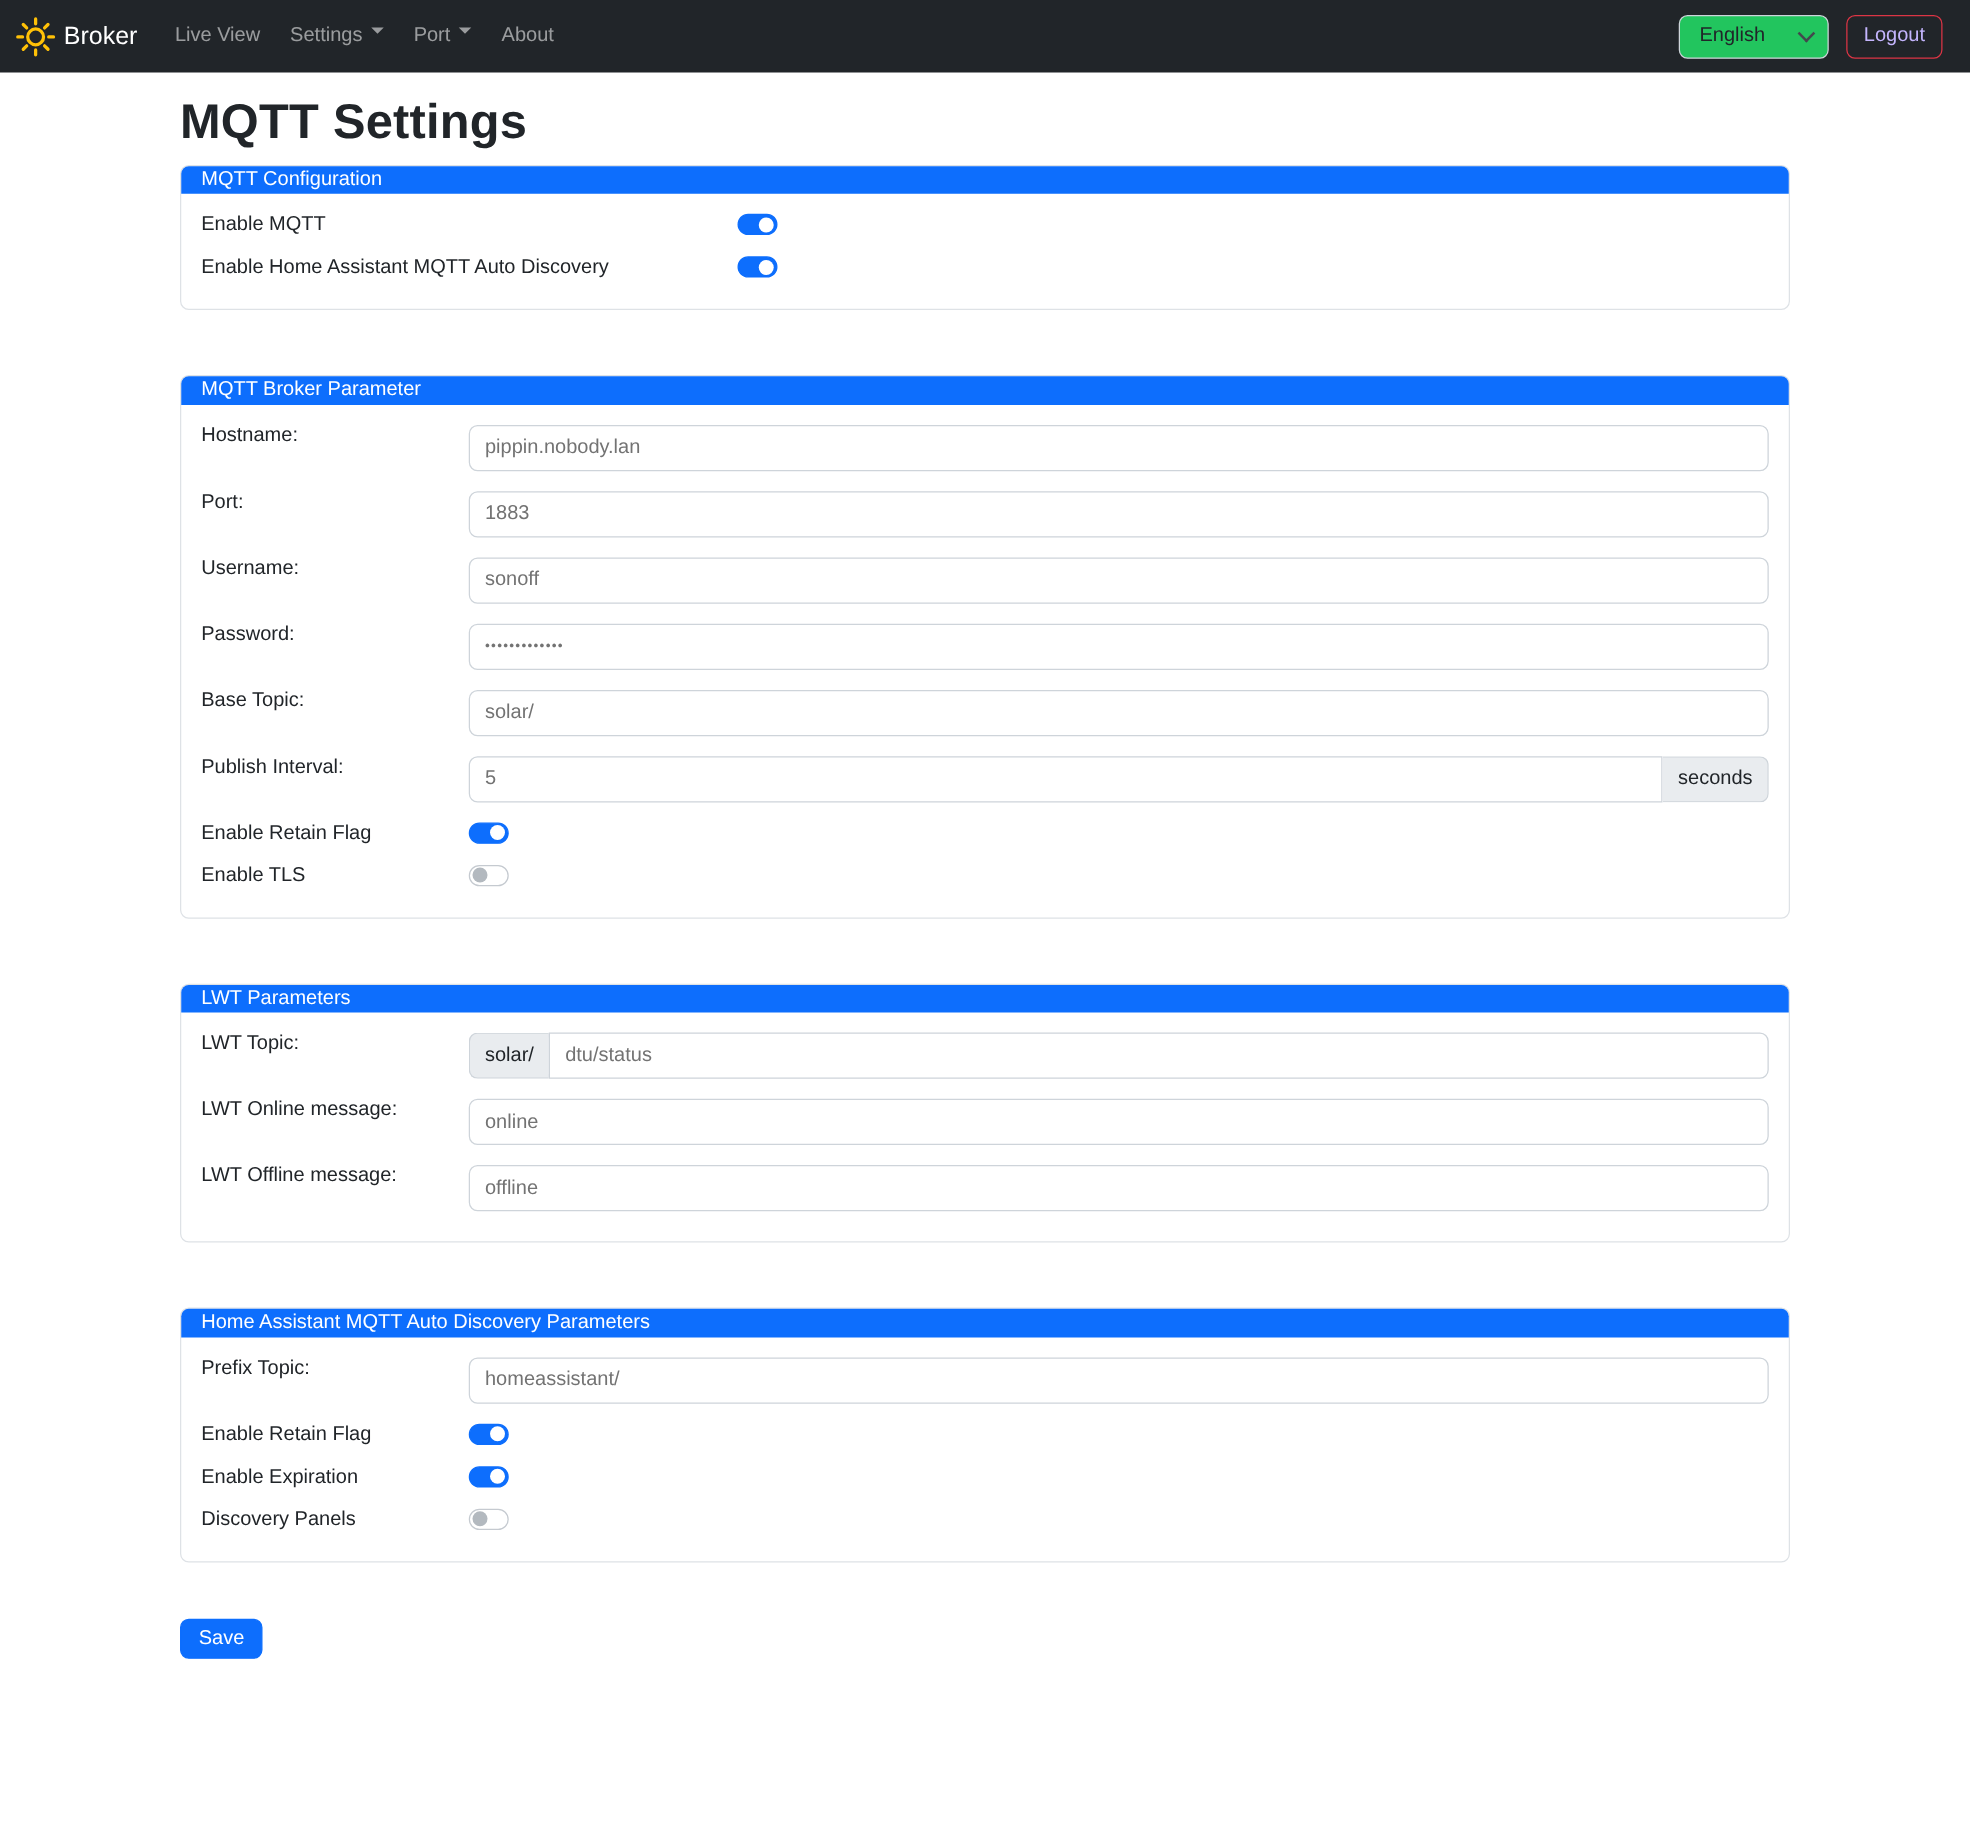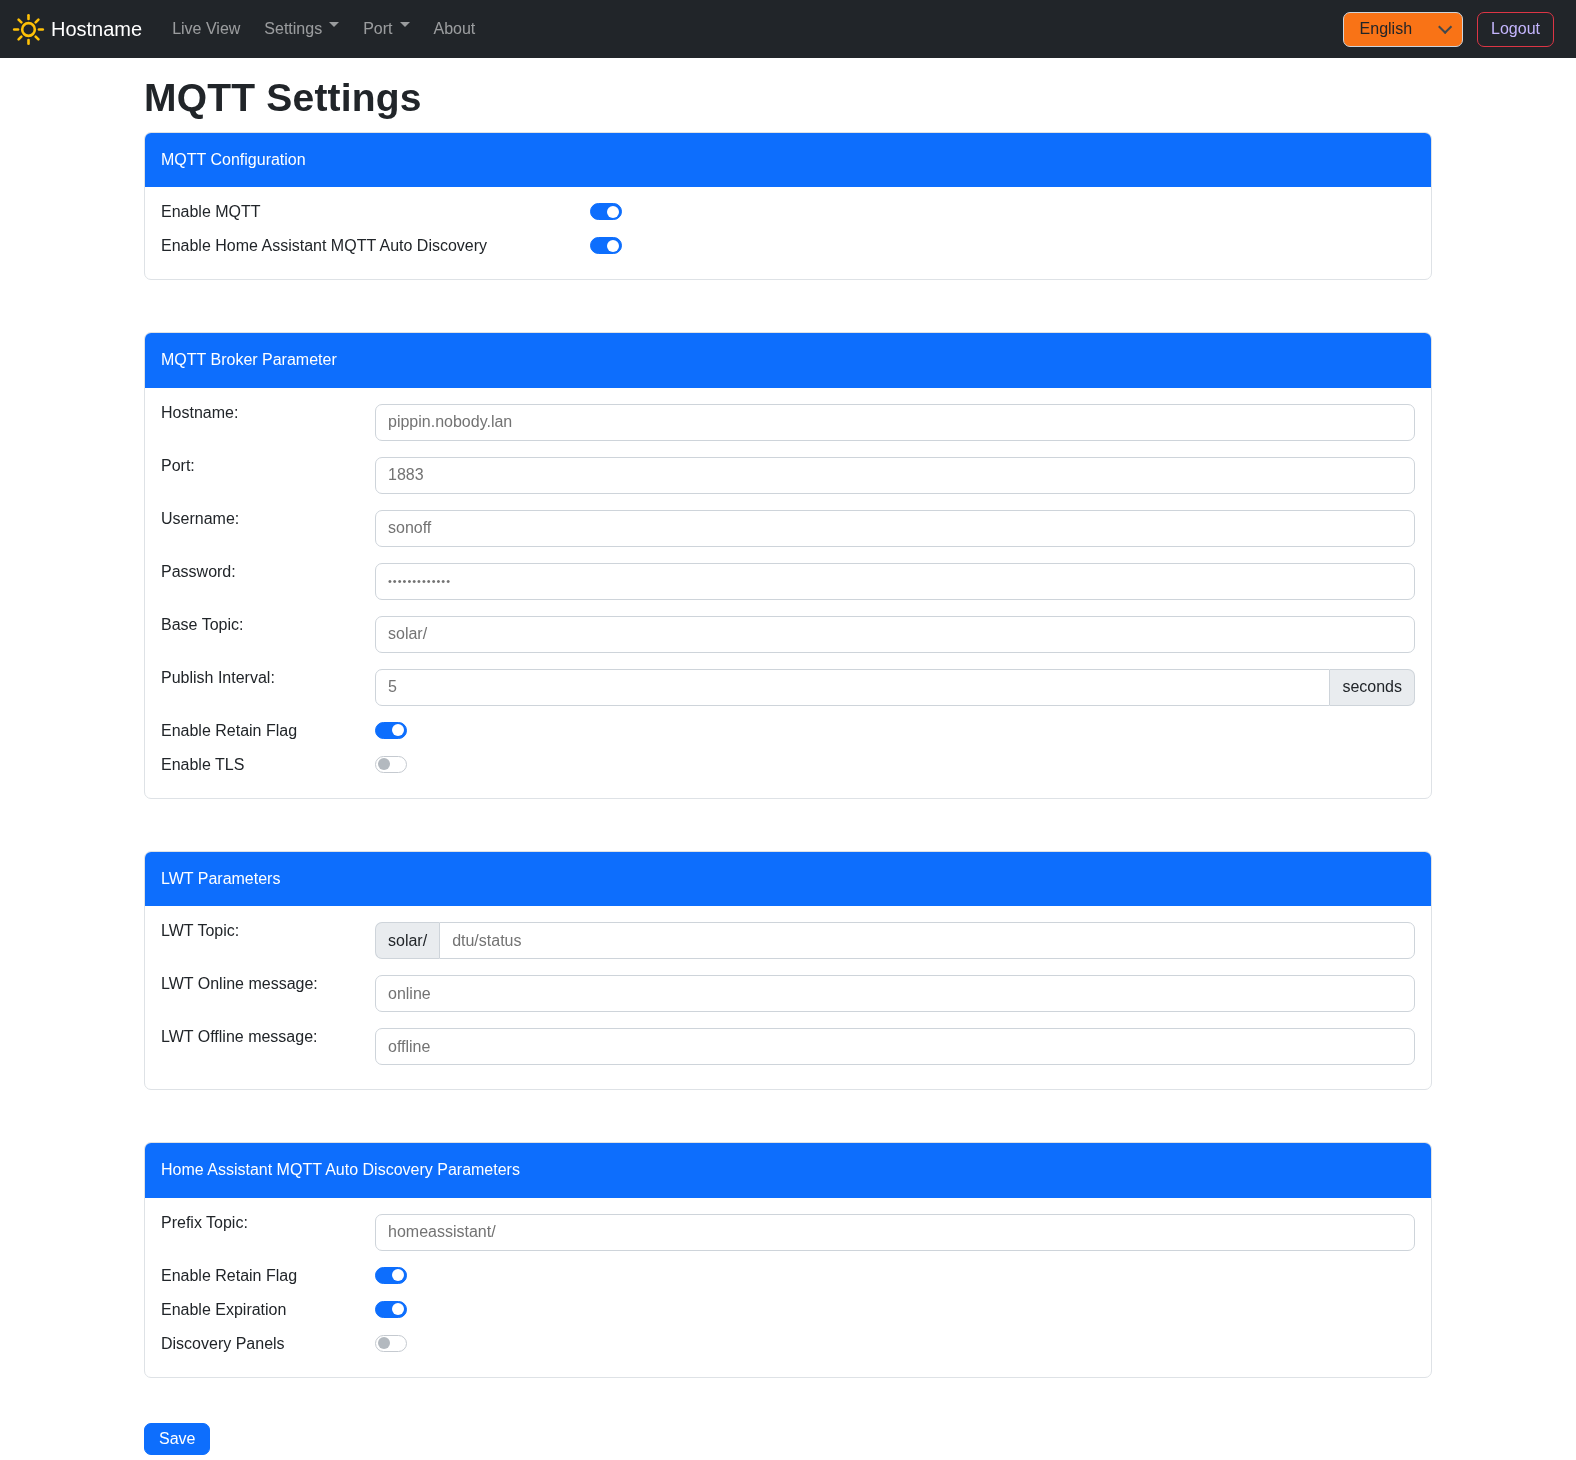--- a/index.html
+++ b/index.html
@@ -43,21 +43,21 @@
   .caret {
     width: 0; height: 0;
     border-left: 5px solid transparent;
     border-right: 5px solid transparent;
     border-top: 5px solid rgba(255,255,255,0.55);
     display: inline-block;
     margin-top: 2px;
   }
   .nav-right { margin-left: auto; display: flex; align-items: center; gap: 14px; }
   .lang-select {
-    background: #f97316;
+    background: #22c55e;
     color: #212529;
     border: 1px solid #ced4da;
     border-radius: 7px;
     height: 35px;
     padding: 5px 14px 5px 16px;
     display: flex;
     align-items: center;
     gap: 26px;
     font-size: 16px;
     cursor: pointer;
@@ -90,21 +90,21 @@
   
   .card {
     border: 1px solid #dee2e6;
     border-radius: 7px;
     margin-bottom: 52px;
     background: #fff;
   }
   .card-header {
     background: #0d6efd;
     color: #ffffff;
-    padding: 16px 16px;
+    padding: 0 16px;
     font-size: 16px;
     border-radius: 6px 6px 0 0;
     line-height: 1.4;
   }
   .card-body { padding: 16px; }
 
   .form-row {
     display: flex;
     align-items: flex-start;
     margin-bottom: 16px;
@@ -200,21 +200,21 @@
           <line x1="12" y1="19.6" x2="12" y2="22.4"></line>
           <line x1="1.6" y1="12" x2="4.4" y2="12"></line>
           <line x1="19.6" y1="12" x2="22.4" y2="12"></line>
           <line x1="4.8" y1="4.8" x2="6.8" y2="6.8"></line>
           <line x1="17.2" y1="17.2" x2="19.2" y2="19.2"></line>
           <line x1="4.8" y1="19.2" x2="6.8" y2="17.2"></line>
           <line x1="17.2" y1="6.8" x2="19.2" y2="4.8"></line>
         </g>
       </svg>
     </span>
-    <span>Hostname</span>
+    <span>Broker</span>
   </div>
   <ul class="nav-links">
     <li class="nav-link">
       <span>Live View</span>
     </li>
     <li class="nav-link">
       <span>Settings</span>
       <span class="caret"></span>
     </li>
     <li class="nav-link">

